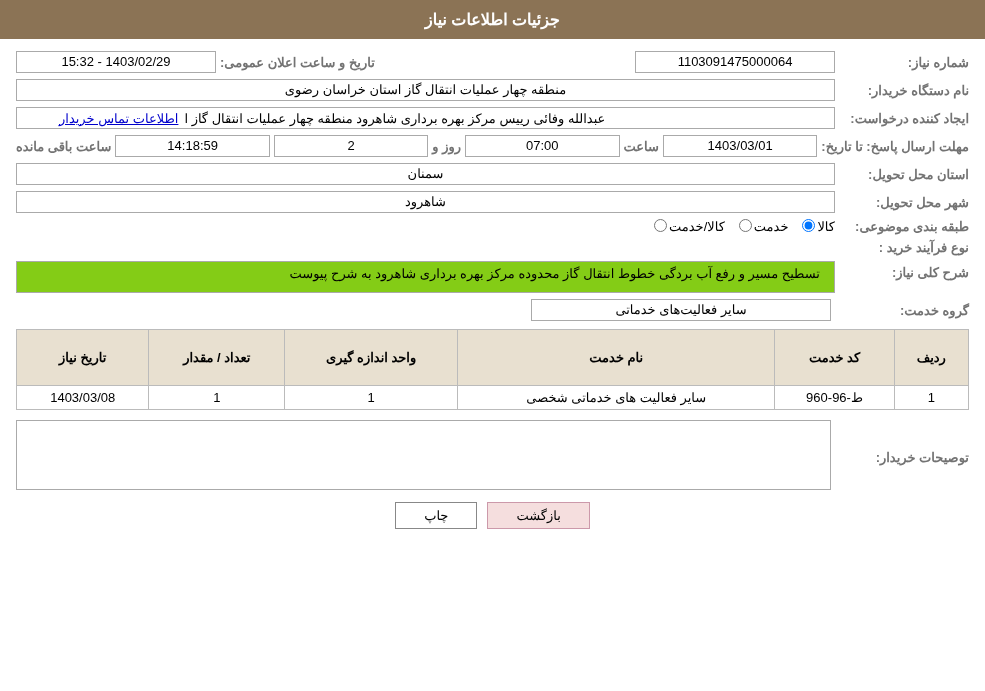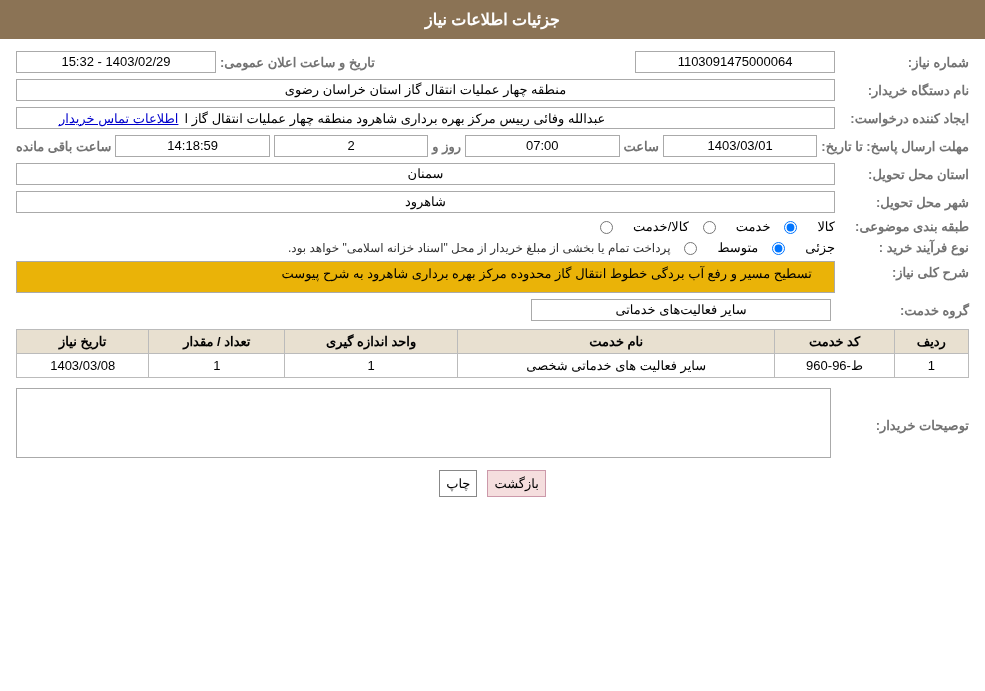--- a/index.html
+++ b/index.html
@@ -54,22 +54,22 @@
       margin-left: 36px;
     }
     .radio-group {
       display: flex;
       align-items: center;
       gap: 14px;
       flex-direction: row-reverse;
     }
     .radio-item {
       display: flex;
-      align-items: flex-end;
-      gap: 20px;
+      align-items: flex-start;
+      gap: 2px;
     }
     .radio-item input {
       cursor: pointer;
     }
     .purchase-note {
       color: #333;
       font-size: 12px;
     }
     .section-title {
       font-size: 15px;
@@ -84,21 +84,21 @@
       margin-bottom: 8px;
     }
     table.services-table {
       width: 100%;
       border-collapse: collapse;
       margin-bottom: 10px;
     }
     table.services-table th {
       background: #e8e0d0;
       border: 1px solid #bbb;
-      padding: 4px 8px;
+      padding: 20px 8px;
       text-align: center;
       font-weight: bold;
     }
     table.services-table td {
       border: 1px solid #bbb;
       padding: 4px 8px;
       text-align: center;
     }
     .description-box {
       display: flex;
@@ -114,21 +114,21 @@
       resize: none;
       background: #fff;
     }
     .buttons-row {
       display: flex;
       justify-content: center;
       gap: 10px;
       margin: 10px 0;
     }
     .btn {
-      padding: 5px 6px;
+      padding: 5px 28px;
       font-size: 13px;
       cursor: pointer;
       border: 1px solid #aaa;
       background: #f5f5f5;
     }
     .btn-print {
       background: #fff;
       border: 1px solid #888;
     }
     .btn-back {
@@ -220,36 +220,25 @@
         </div>
         <div class="radio-item">
           <span>کالا</span>
           <input type="radio" name="tasnif" checked="" style="">
         </div>
       </div>
     </div>
 
     <div class="form-row">
       <span class="label">نوع فرآیند خرید :</span>
-      <div class="radio-group">
-        <span class="purchase-note">پرداخت تمام یا بخشی از مبلغ خریدار از محل "اسناد خزانه اسلامی" خواهد بود.</span>
-        <div class="radio-item">
-          <span>متوسط</span>
-          <input type="radio" name="farayand" style="">
-        </div>
-        <div class="radio-item">
-          <span>جزئی</span>
-          <input type="radio" name="farayand" checked="" style="">
-        </div>
-      </div>
     </div>
 
     <div class="form-row" style="align-items:flex-start;">
       <span class="label" style="margin-top:4px;">شرح کلی نیاز:</span>
-      <div style="flex:1;border:1px solid #aaa;padding:4px 22px;min-height:32px;background:#eab308;text-align:right;">تسطیح مسیر و رفع آب بردگی خطوط انتقال گاز محدوده مرکز بهره برداری شاهرود به شرح پیوست</div>
+      <div style="flex:1;border:1px solid #aaa;padding:4px 14px;min-height:32px;background:#84cc16;text-align:right;">تسطیح مسیر و رفع آب بردگی خطوط انتقال گاز محدوده مرکز بهره برداری شاهرود به شرح پیوست</div>
     </div>
 
 
     <div class="service-group-row">
       <span class="label">گروه خدمت:</span>
       <div class="value-box" style="max-width:300px;">سایر فعالیت‌های خدماتی</div>
     </div>
 
     <table class="services-table">
       <thead>

